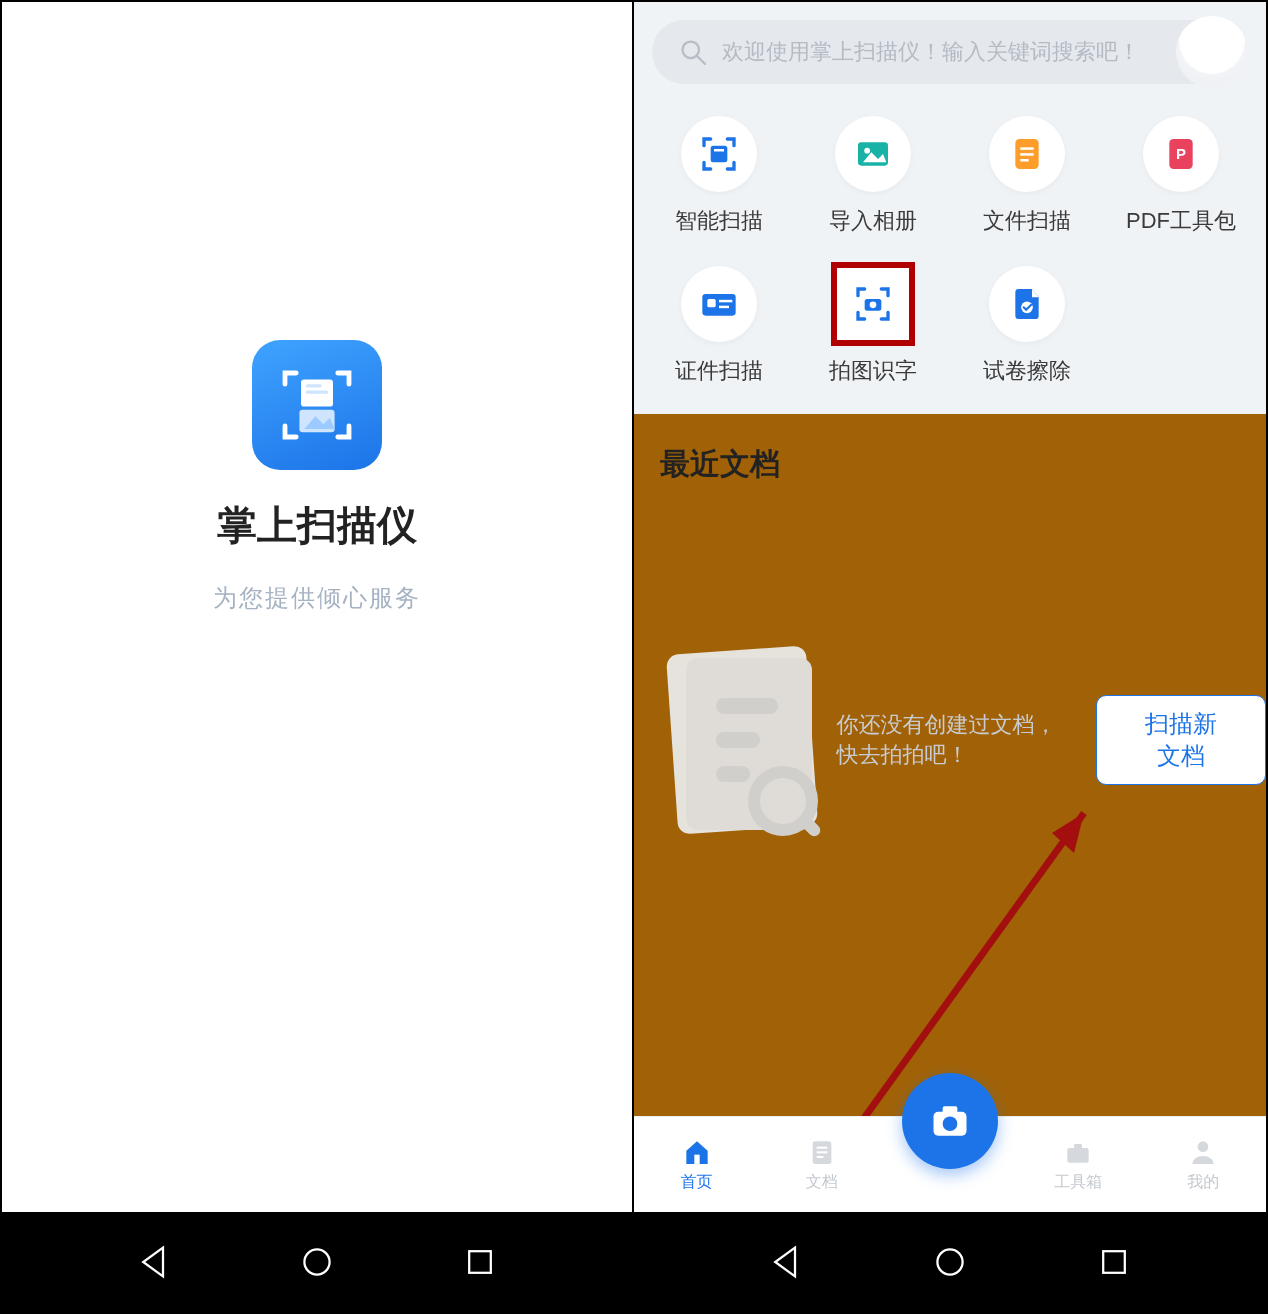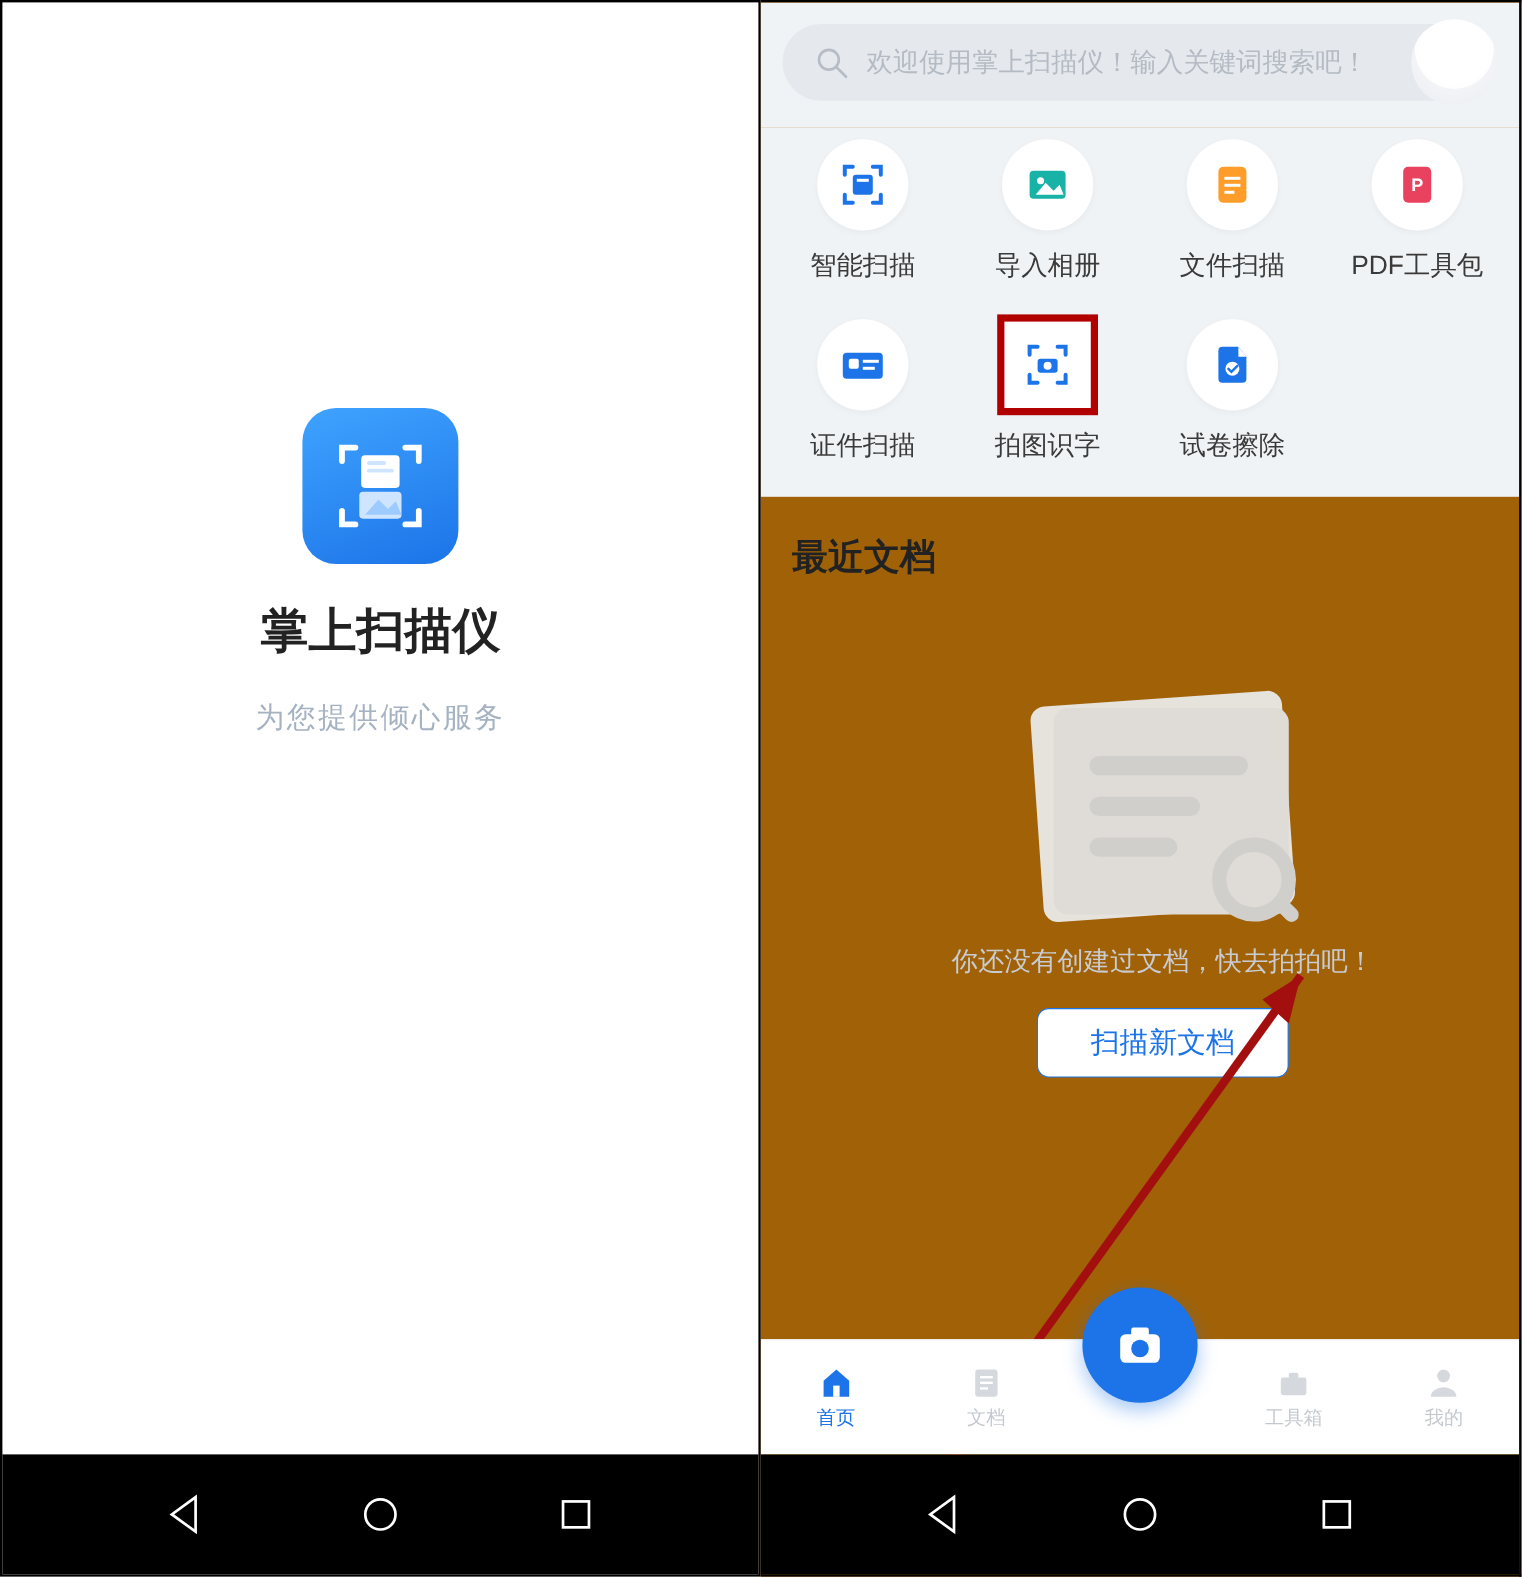--- a/index.html
+++ b/index.html
@@ -115,21 +115,21 @@
     outline: 6px solid #b00000;
     outline-offset: -2px;
     border-radius: 0;
   }
   .section-title {
     font-size: 30px; font-weight: 700; color:#222;
     padding: 30px 26px 8px 26px;
   }
   .empty-area {
     flex:1;
-    display:flex; flex-direction:column;
+    display:flex; flex-direction:row;
     align-items:center; justify-content:center;
     gap: 24px;
     position:relative;
     padding-bottom: 130px;
     margin-left: 38px;
   }
   .empty-illus { width:210px; height:180px; position:relative; opacity:0.9;}
   .empty-illus .sheet {
     position:absolute; inset:0;
     background:#eef1f4;

